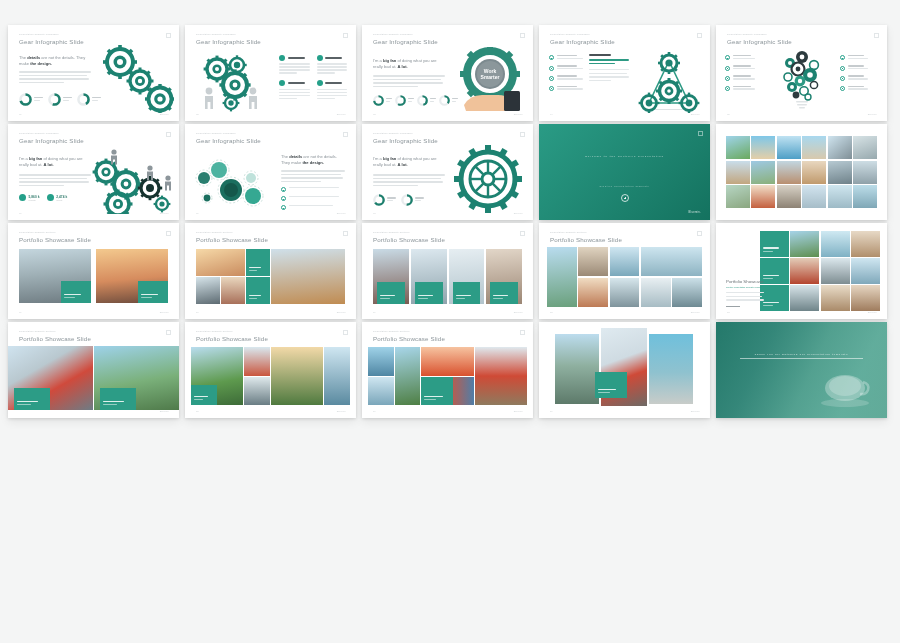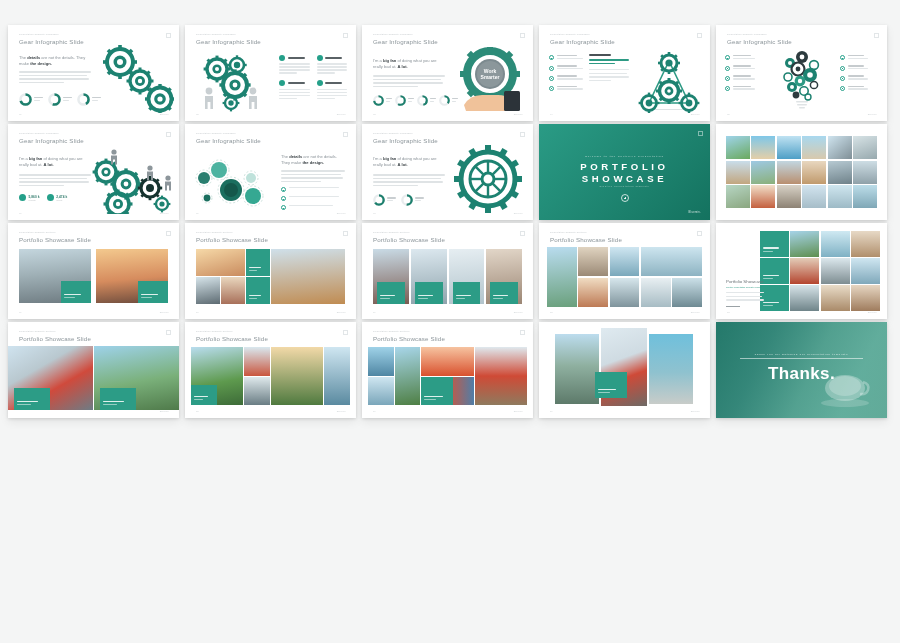--- a/index.html
+++ b/index.html
@@ -900,24 +900,20 @@
       </g>
     </svg>
     <div class="corner"></div>
     <div class="pgnum">08</div>
     <div class="brand">Bluemin.</div>
   </div>
 
   <div class="slide teal">
     <div class="t-corner"></div>
     <div class="t-kicker">Welcome to the Portfolio Presentation</div>
-    <div class="t-title">
-      <div>PORTFOLIO</div>
-      <div>SHOWCASE</div>
-    </div>
     <div class="t-sub">Creative Presentation Template</div>
     <div class="t-mark"></div>
     <div class="t-brand">Bluemin.</div>
   </div>
 
   <div class="slide">
     <div class="mos" style="left:10px; top:12px; width:151px; height:72px; grid-template-columns:repeat(6,1fr); grid-template-rows:repeat(3,1fr);">
       <div class="ph" style="background:linear-gradient(160deg,#9fd4ea,#6aa95e);"></div>
       <div class="ph" style="background:linear-gradient(180deg,#7fc7e8,#e4cfa8);"></div>
       <div class="ph" style="background:linear-gradient(180deg,#bfe2f2,#4e9fc6);"></div>
@@ -1145,16 +1141,15 @@
     <div class="thx-photo" style="background:linear-gradient(115deg,#4a4f52 0%,#7b8086 28%,#d8d3cc 55%,#efe9e2 78%,#cfc8c0 100%);"></div>
     <div class="thx-ov"></div>
     <svg style="position:absolute; right:14px; bottom:10px;" width="54" height="40" viewBox="0 0 54 40">
       <ellipse cx="26" cy="20" rx="20" ry="13" fill="rgba(255,255,255,.30)"></ellipse>
       <ellipse cx="26" cy="18" rx="16" ry="10" fill="rgba(255,255,255,.22)"></ellipse>
       <path d="M44,14 q7,2 5,8 q-2,5 -8,4" fill="none" stroke="rgba(255,255,255,.30)" stroke-width="2.6"></path>
       <ellipse cx="26" cy="35" rx="24" ry="4" fill="rgba(255,255,255,.18)"></ellipse>
     </svg>
     <div class="thx-kicker">Thank you for watching our presentation template</div>
     <div class="thx-rule"></div>
-    <div class="thx-title">Thanks.</div>
   </div>
 
 </div>
 
 </body></html>

